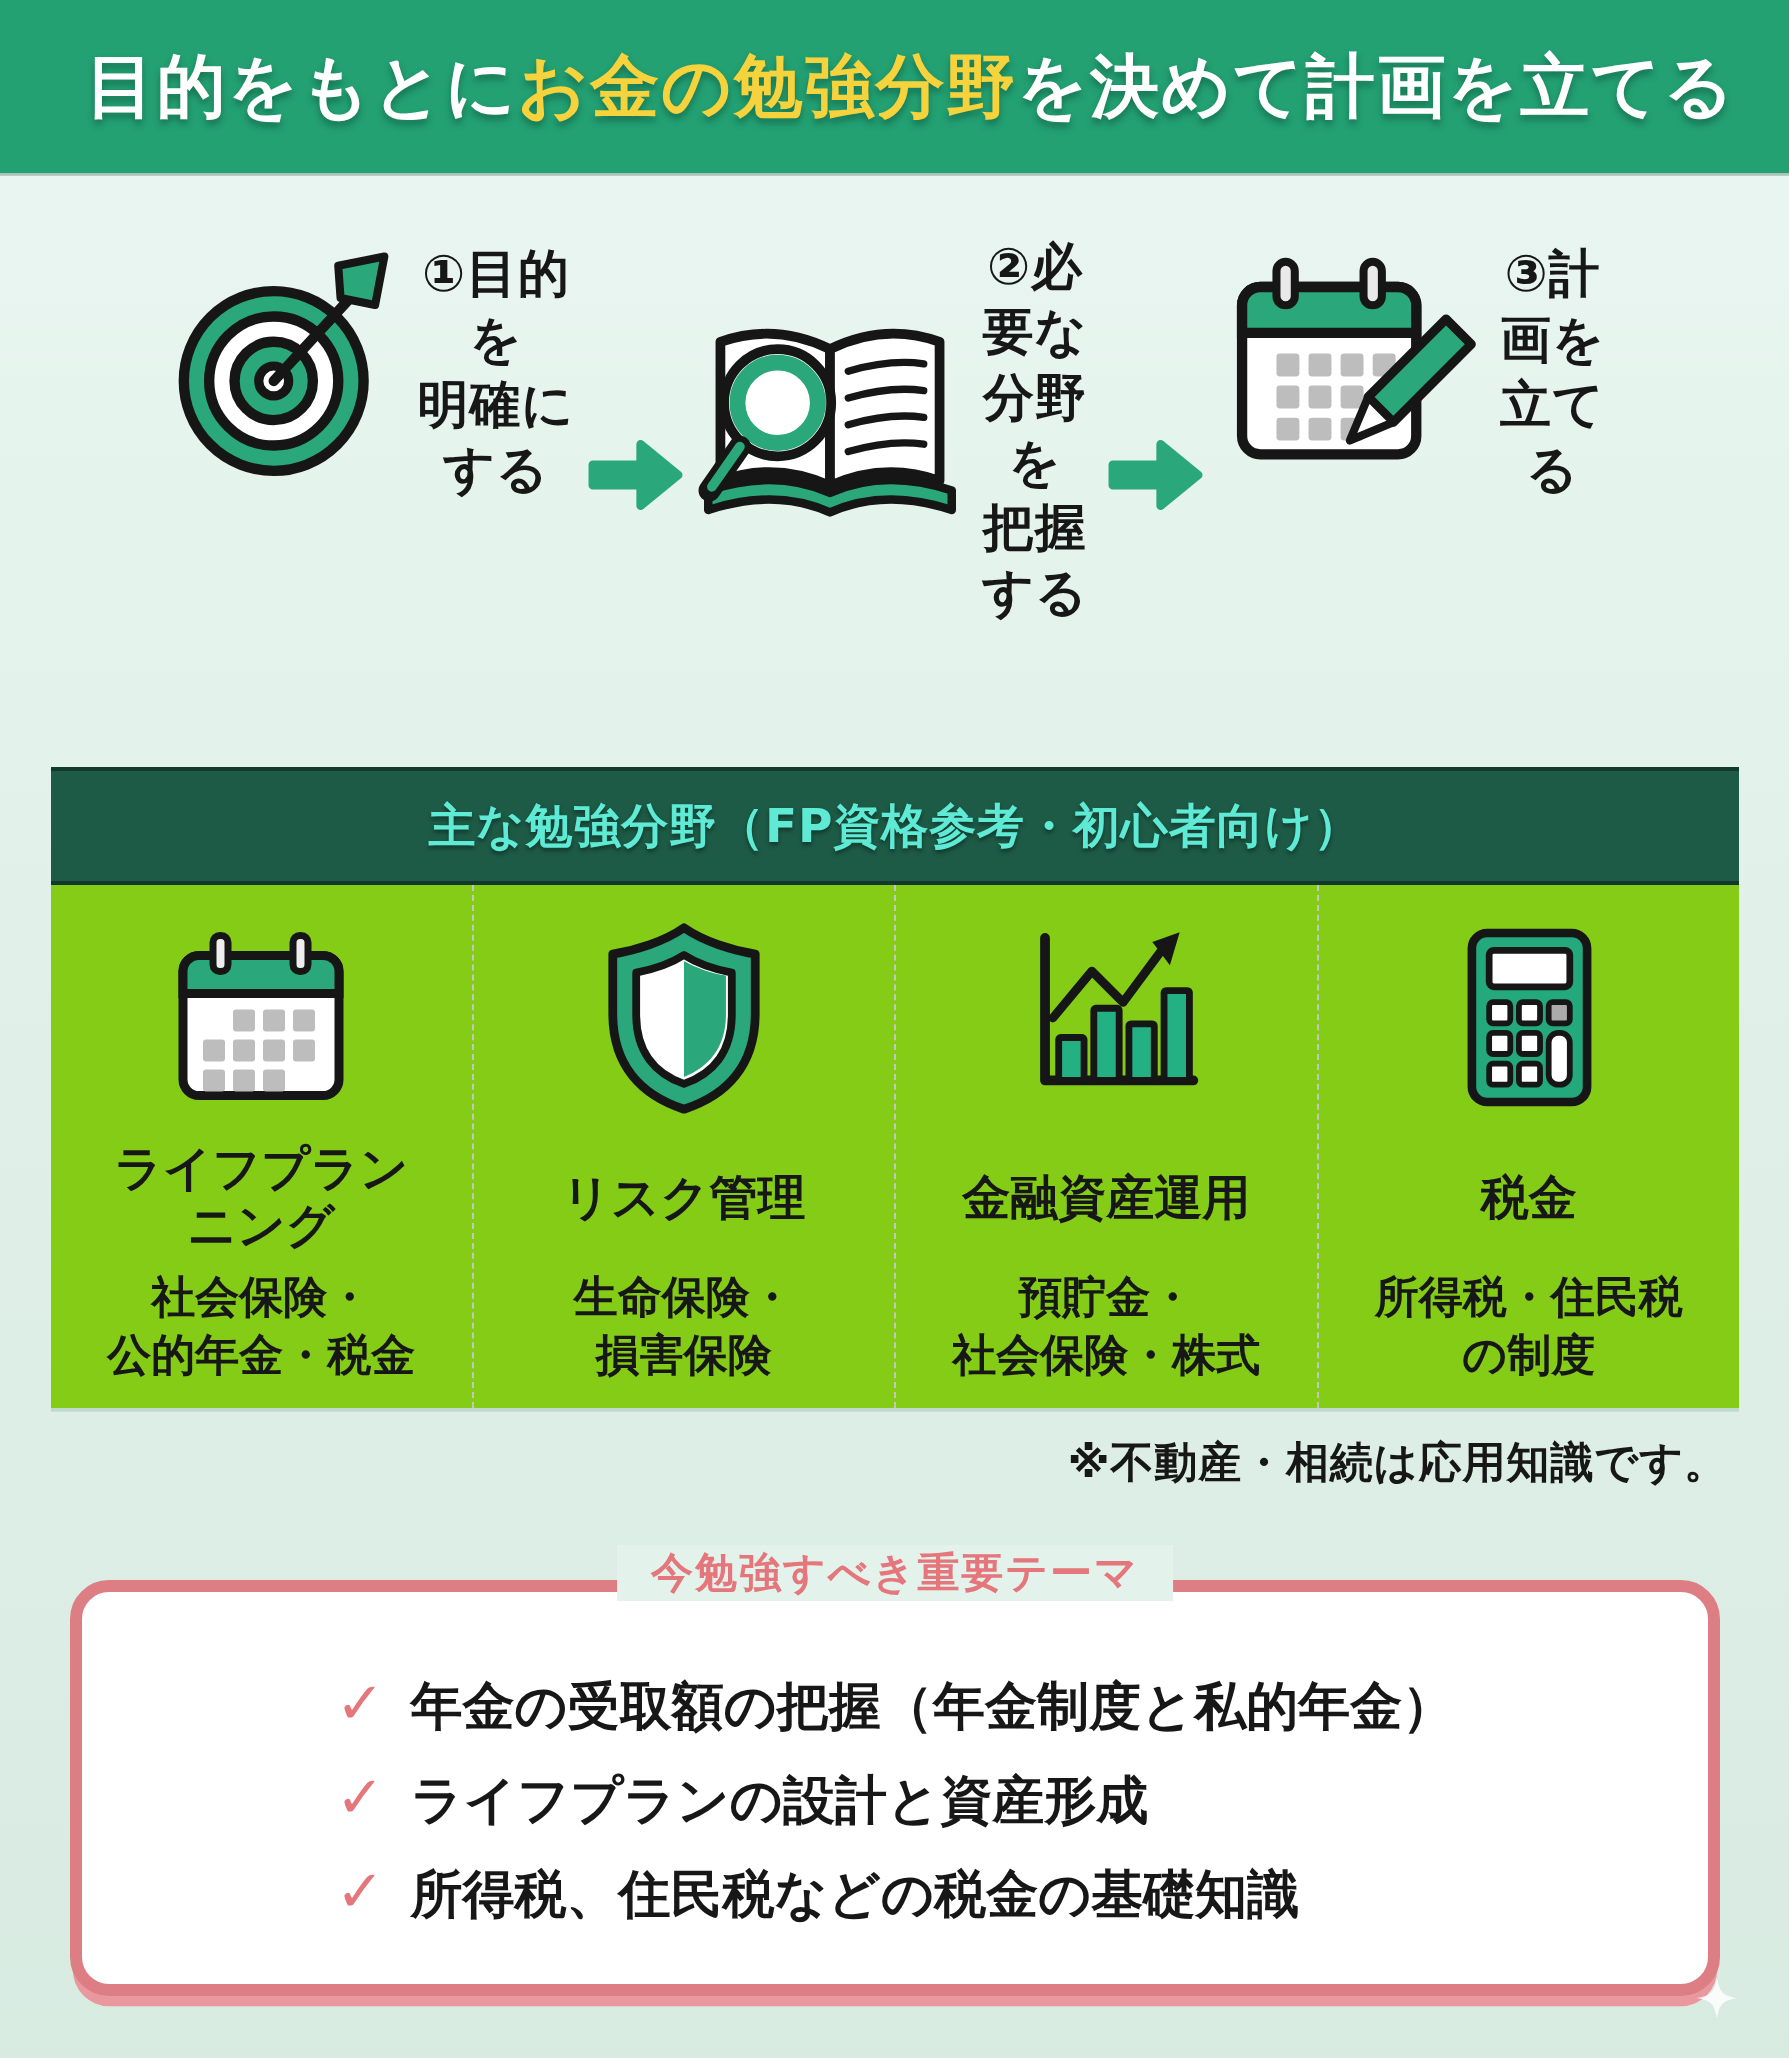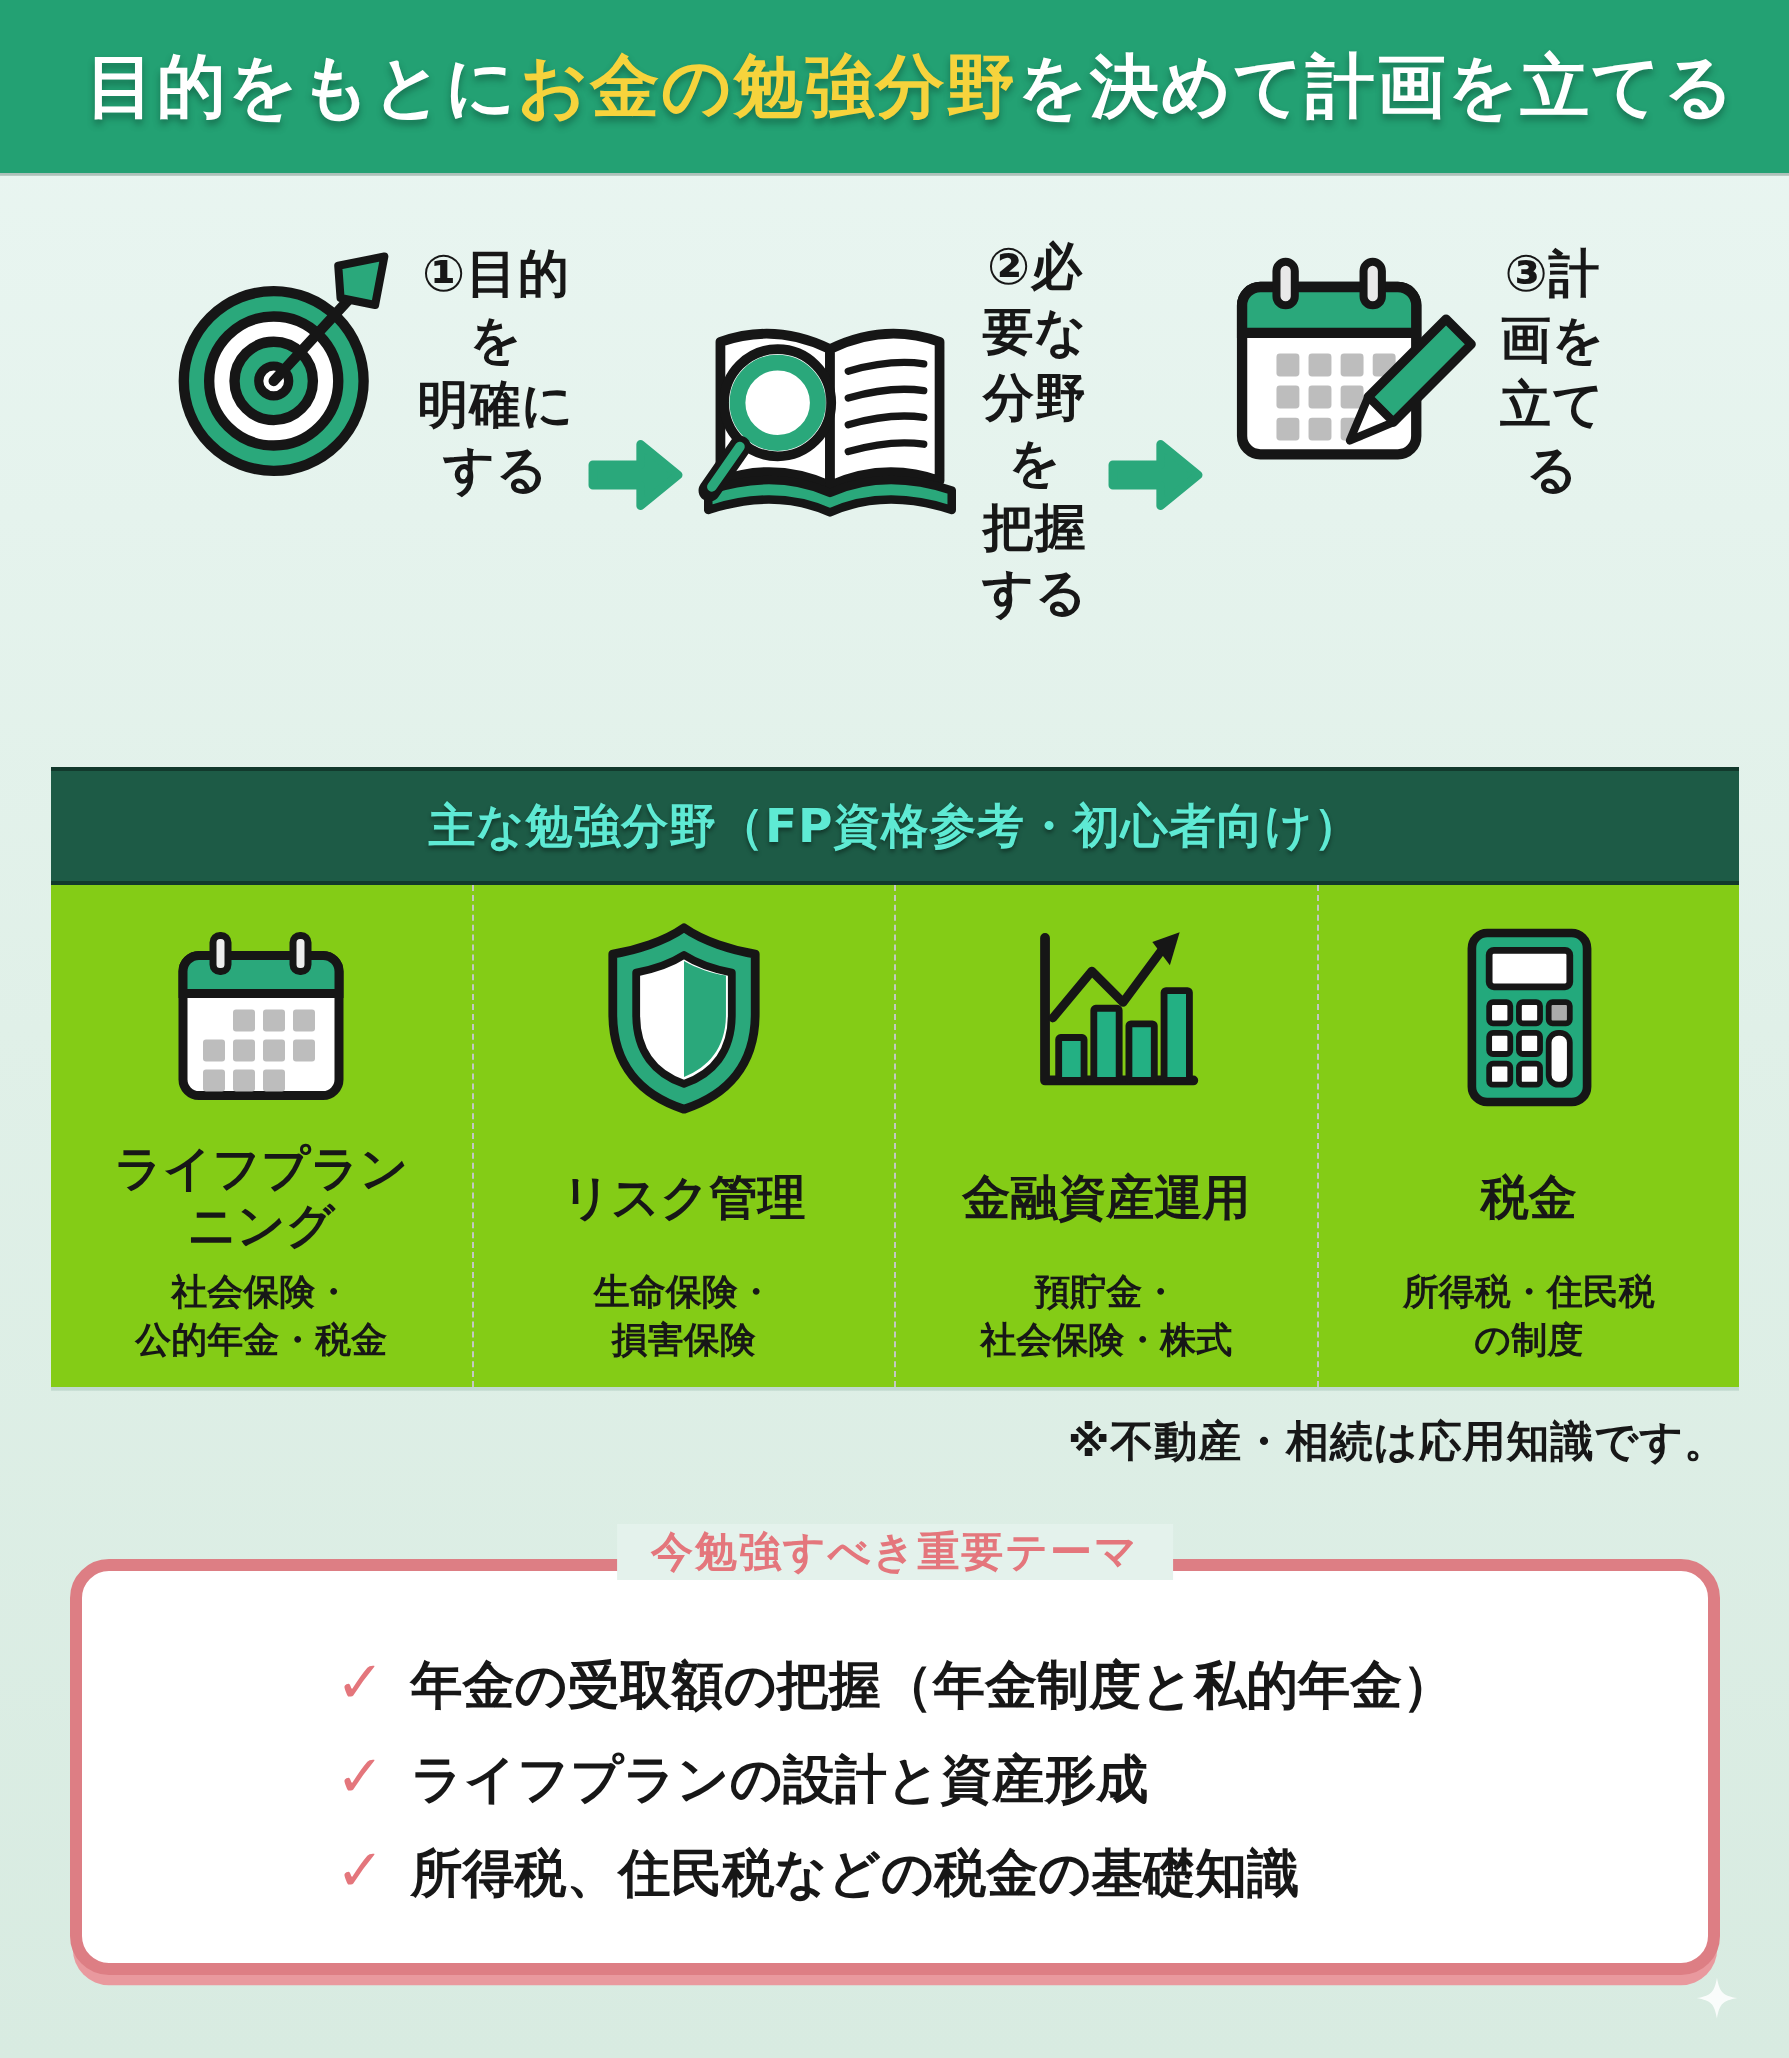--- a/index.html
+++ b/index.html
@@ -45,21 +45,21 @@
     margin:0 51px;background:#84cc16;display:flex;min-height:477px;
     box-shadow:0 3.7px 0 rgba(23,90,70,.14);
   }
   .col{flex:1;display:flex;flex-direction:column;align-items:center;padding:37px 7.5px 24px;}
   .col + .col{border-left:2.8px dashed #c3c7c2;justify-content:space-between;}
   .col-icon{height:191px;display:flex;align-items:center;justify-content:center;}
   .col-title{
     margin-top:20.5px;min-height:127px;display:flex;align-items:center;justify-content:center;
     font-size:48px;font-weight:900;text-align:center;line-height:1.18;white-space:pre-line;
   }
-  .col-sub{margin-top:7.5px;font-size:36px;font-weight:800;text-align:center;line-height:1.32;white-space:pre-line;}
+  .col-sub{margin-top:7.5px;font-size:44px;font-weight:800;text-align:center;line-height:1.32;white-space:pre-line;}
   
   .note{margin:26px 62px 0;text-align:right;font-size:43px;font-weight:800;letter-spacing:0.9px;}
   
   .themes{
     position:relative;margin:88px 70px 0;background:#ffffff;
     border:12px solid #dd7e84;border-radius:39px;
     padding:67px 56px 43px;
     box-shadow:0 13px 0 -2.8px #e9999e;
   }
   .themes-title{

